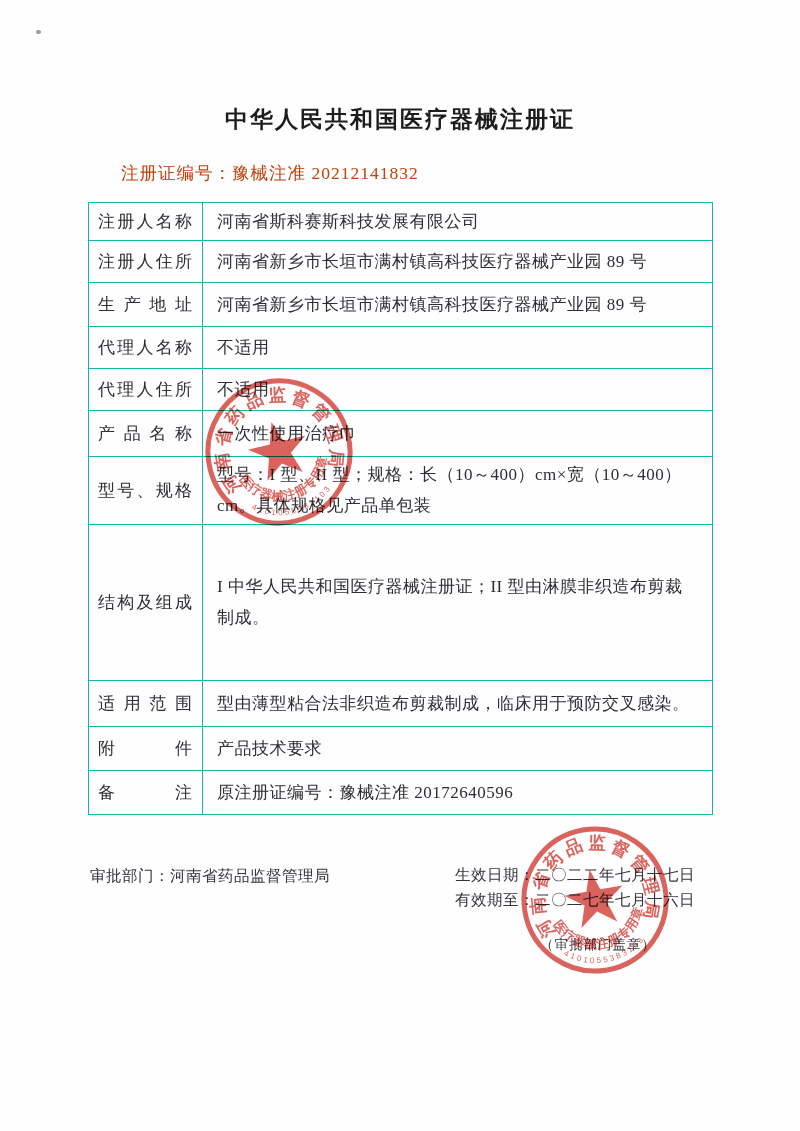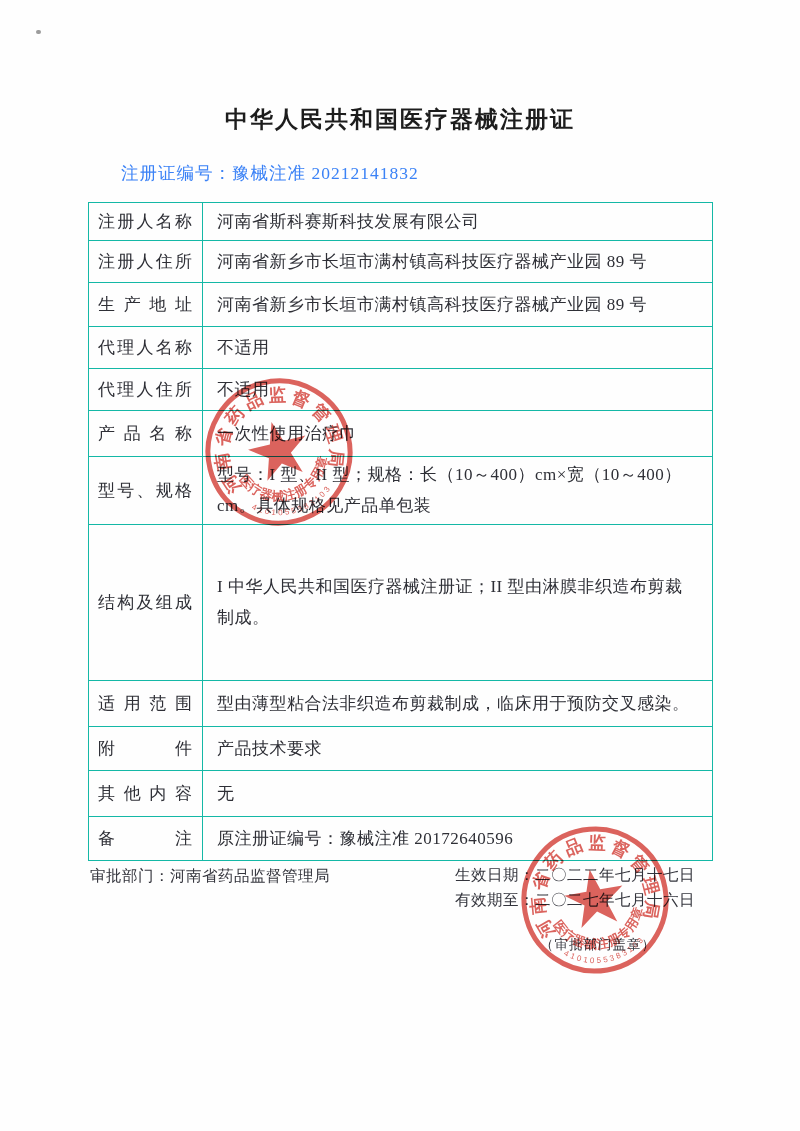--- a/index.html
+++ b/index.html
@@ -32,21 +32,21 @@
     font-size:23px;
     letter-spacing:2px;
     color:#1d1d1d;
     margin:0;
   }
   .cert-line{
     position:absolute;
     left:121px;top:161px;
     font-size:17.5px;
     letter-spacing:1px;
-    color:#3b82f6;
+    color:#c2410c;
   }
   table.cert{
     position:absolute;
     left:88px;top:202px;
     width:625px;
     border-collapse:collapse;
     table-layout:fixed;
     font-size:17px;
   }
   table.cert td{
@@ -153,24 +153,20 @@
         <td class="lbl">结构及组成</td>
         <td class="val">I 中华人民共和国医疗器械注册证；II 型由淋膜非织造布剪裁制成。</td>
       </tr>
       <tr class="r9">
         <td class="lbl">适用范围</td>
         <td class="val">型由薄型粘合法非织造布剪裁制成，临床用于预防交叉感染。</td>
       </tr>
       <tr class="r10">
         <td class="lbl">附　件</td>
         <td class="val">产品技术要求</td>
-      </tr>
-      <tr class="r11">
-        <td class="lbl">其他内容</td>
-        <td class="val">无</td>
       </tr>
       <tr class="r12">
         <td class="lbl">备　注</td>
         <td class="val">原注册证编号：豫械注准 20172640596</td>
       </tr>
     </tbody>
   </table>
 
   <div class="approval">
     <span>审批部门：</span><span>河南省药品监督管理局</span>

